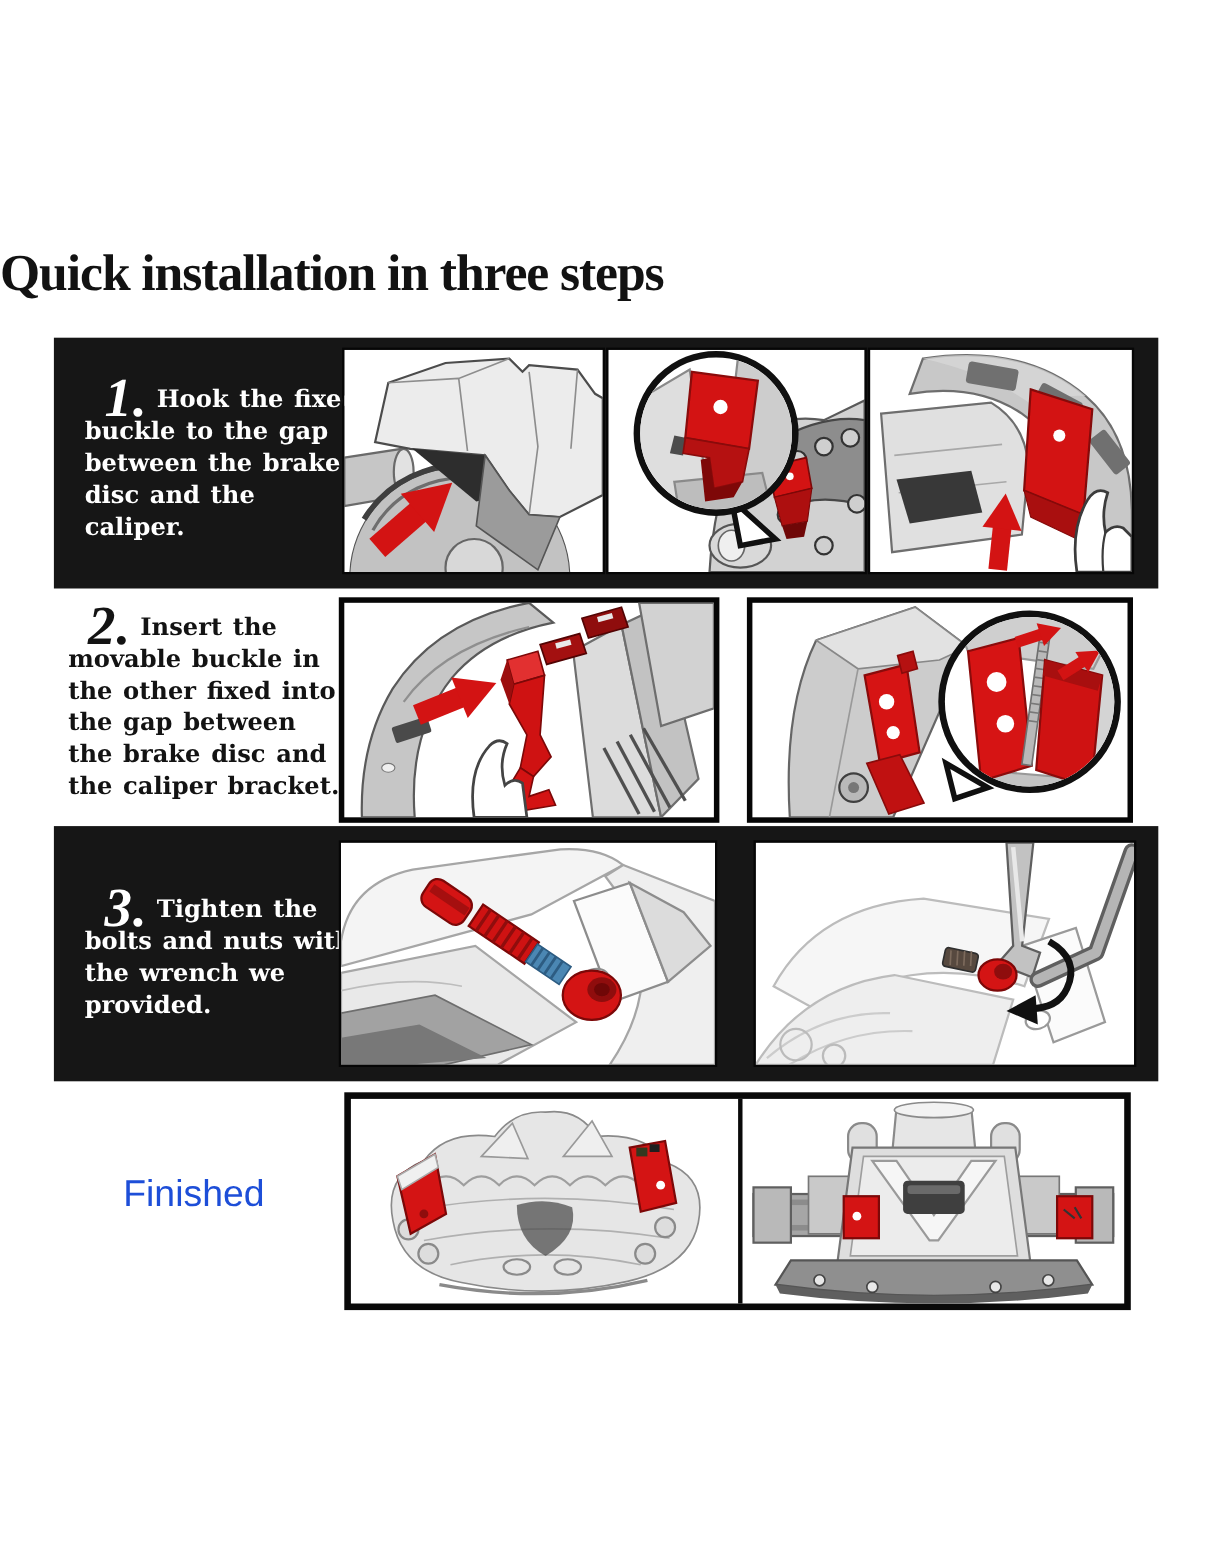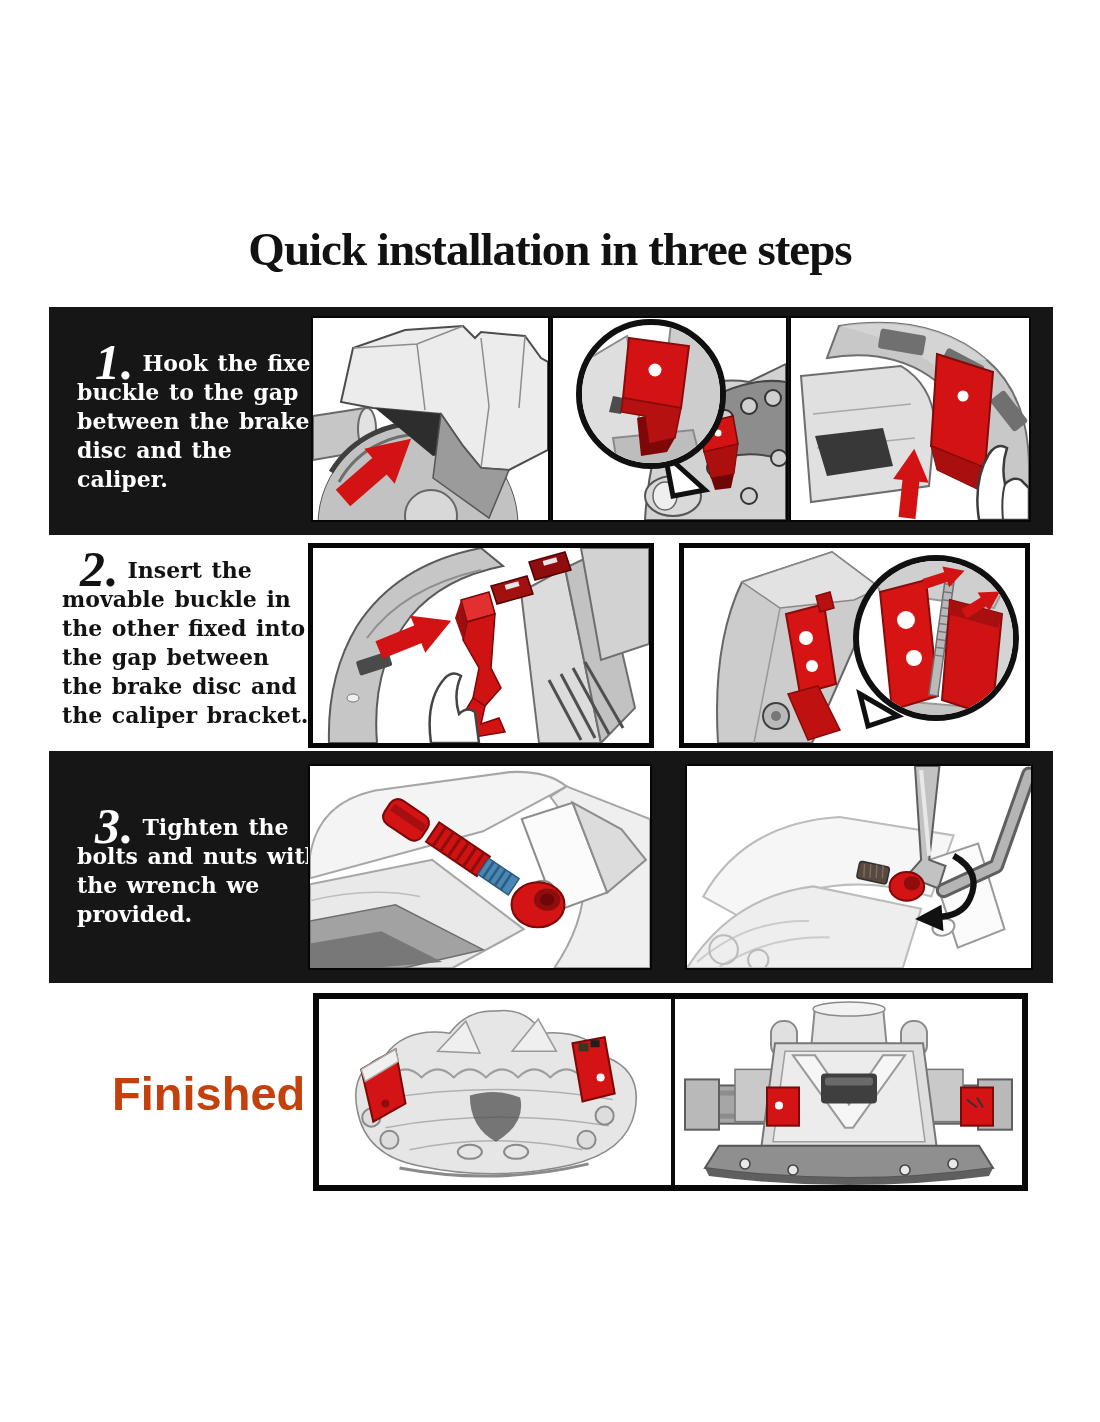--- a/index.html
+++ b/index.html
@@ -1,18 +1,18 @@
 <!DOCTYPE html>
 <html><head>
 <meta charset="utf-8">
 <style>
   html,body{margin:0;padding:0;background:#ffffff;}
   .page{position:relative;width:1100px;height:1422px;background:#ffffff;overflow:hidden;
         font-family:"DejaVu Serif",serif;}
-  .title{position:absolute;left:0;top:222px;width:1100px;margin:0;text-align:center;
+  .title{position:absolute;left:0;top:222px;width:1100px;margin:0;
          font-family:"Liberation Serif",serif;font-weight:bold;font-size:47px;
          letter-spacing:-1px;color:#121212;}
   .band{position:absolute;left:49px;width:1004px;background:#161616;}
   .band1{top:307px;height:228px;}
   .band3{top:751px;height:232px;}
   .step-text{position:absolute;margin:0;font-weight:bold;font-size:22px;line-height:29px;
              text-indent:18px;word-spacing:2px;}
   .step-text .num{font-family:"Liberation Serif",serif;font-style:italic;font-weight:bold;
                   font-size:50px;line-height:0;vertical-align:-8px;letter-spacing:1px;
                   padding-right:8px;text-indent:0;}
@@ -24,22 +24,22 @@
   .panels1{left:264px;top:11px;height:202px;gap:5px;}
   .panels3{left:261px;top:15px;height:202px;gap:37px;}
   .panel{background:#ffffff;height:100%;outline:2px solid #060606;}
   .panel svg{display:block;width:100%;height:100%;}
   .box2{position:absolute;top:543px;height:205px;background:#ffffff;
         border:5px solid #060606;box-sizing:border-box;}
   .box2a{left:308px;width:346px;}
   .box2b{left:679px;width:351px;}
   .box2 svg{display:block;width:100%;height:100%;}
   .finished-label{position:absolute;left:112px;top:1066px;margin:0;
-                  font-family:"Liberation Sans",sans-serif;font-weight:bold;
-                  font-size:47px;color:#c2410c;}
+                  font-family:"Liberation Sans",sans-serif;font-weight:normal;
+                  font-size:34px;color:#1d4ed8;}
   .finished-box{position:absolute;left:313px;top:993px;width:715px;height:198px;
                 background:#ffffff;border:6px solid #090909;box-sizing:border-box;
                 display:flex;}
   .fcell{height:100%;}
   .fcell1{width:356px;border-right:4px solid #090909;box-sizing:border-box;}
   .fcell2{flex:1;}
   .fcell svg{display:block;width:100%;height:100%;}
 </style>
 </head>
 <body>

